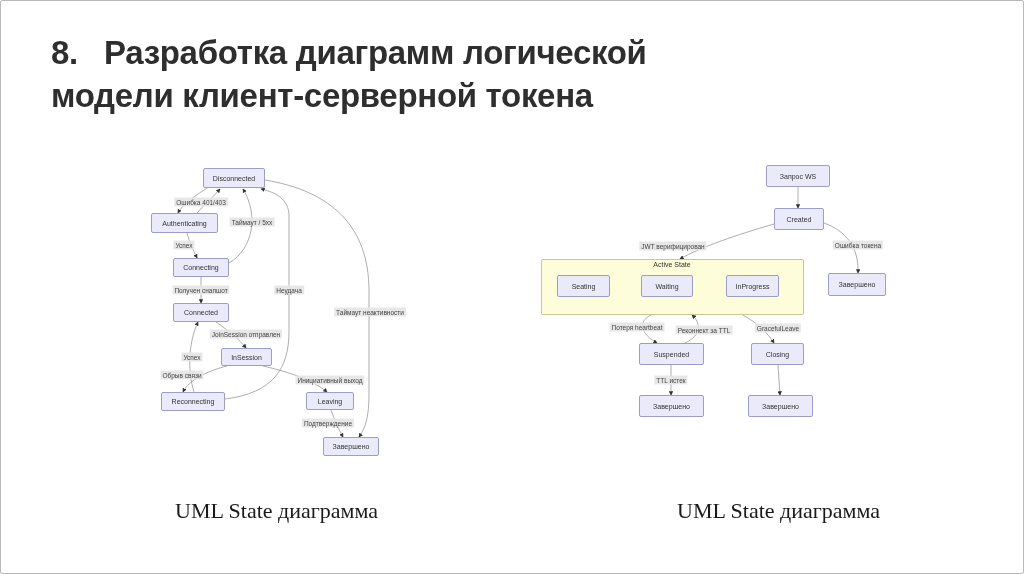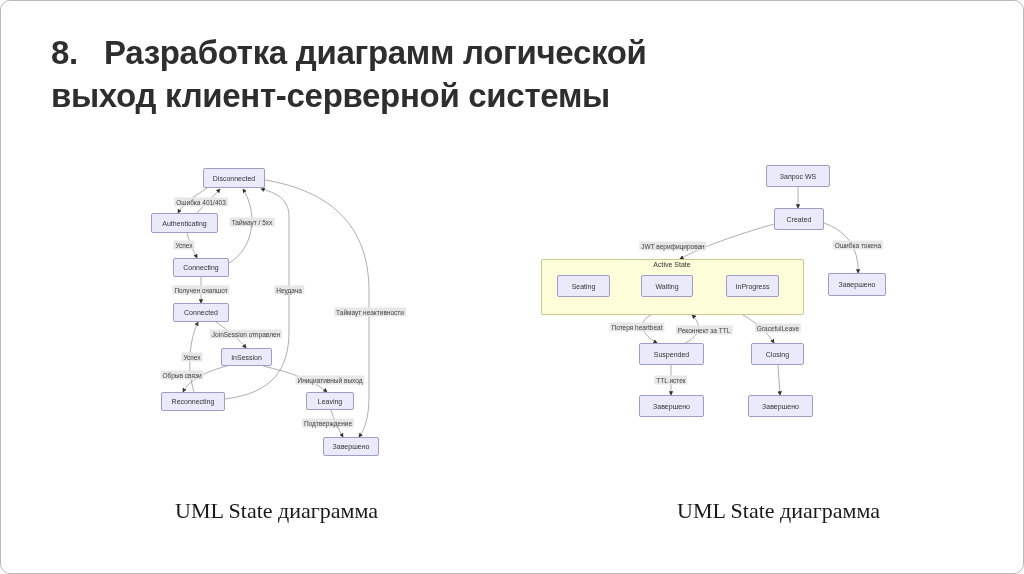--- a/index.html
+++ b/index.html
@@ -1,20 +1,20 @@
 <!DOCTYPE html>
 <html><head>
 <meta charset="utf-8">
 <style>
   html,body { margin:0; padding:0; background:#ffffff; }
   body { width:1024px; height:574px; position:relative; font-family:"Liberation Sans", sans-serif; }
 
   .slide {
     position:absolute; inset:0; background:#ffffff;
-    border:1px solid #b9b9b9; border-radius:10px;
+    border:1px solid #b9b9b9; border-radius:2px;
     box-sizing:border-box; overflow:hidden;
   }
 
   .title {
     position:absolute; left:50px; top:30px; width:860px;
     font-family:"Liberation Sans", sans-serif;
     font-weight:bold; font-size:33px; line-height:43px;
     color:#2e2e2e; letter-spacing:-0.3px;
   }
   .title .num-gap { display:inline-block; width:26px; }
@@ -49,21 +49,21 @@
     font-size:22px; color:#1a1a1a; white-space:nowrap;
   }
 </style>
 </head>
 <body>
 
 <div class="slide">
 
   <div class="title">
     <div><span>8.</span><span class="num-gap"></span><span>Разработка диаграмм логической</span></div>
-    <div>выход клиент-серверной системы</div>
+    <div>модели клиент-серверной токена</div>
   </div>
 
   <svg class="edges-svg" width="1024" height="574" viewBox="0 0 1024 574">
     <defs>
       <marker id="arrow" viewBox="0 0 10 10" refX="8.5" refY="5" markerWidth="5.5" markerHeight="5.5" orient="auto-start-reverse">
         <path d="M0,0 L10,5 L0,10 z" fill="#333"></path>
       </marker>
     </defs>
     <g fill="none" stroke="#999" stroke-width="0.8">
 

